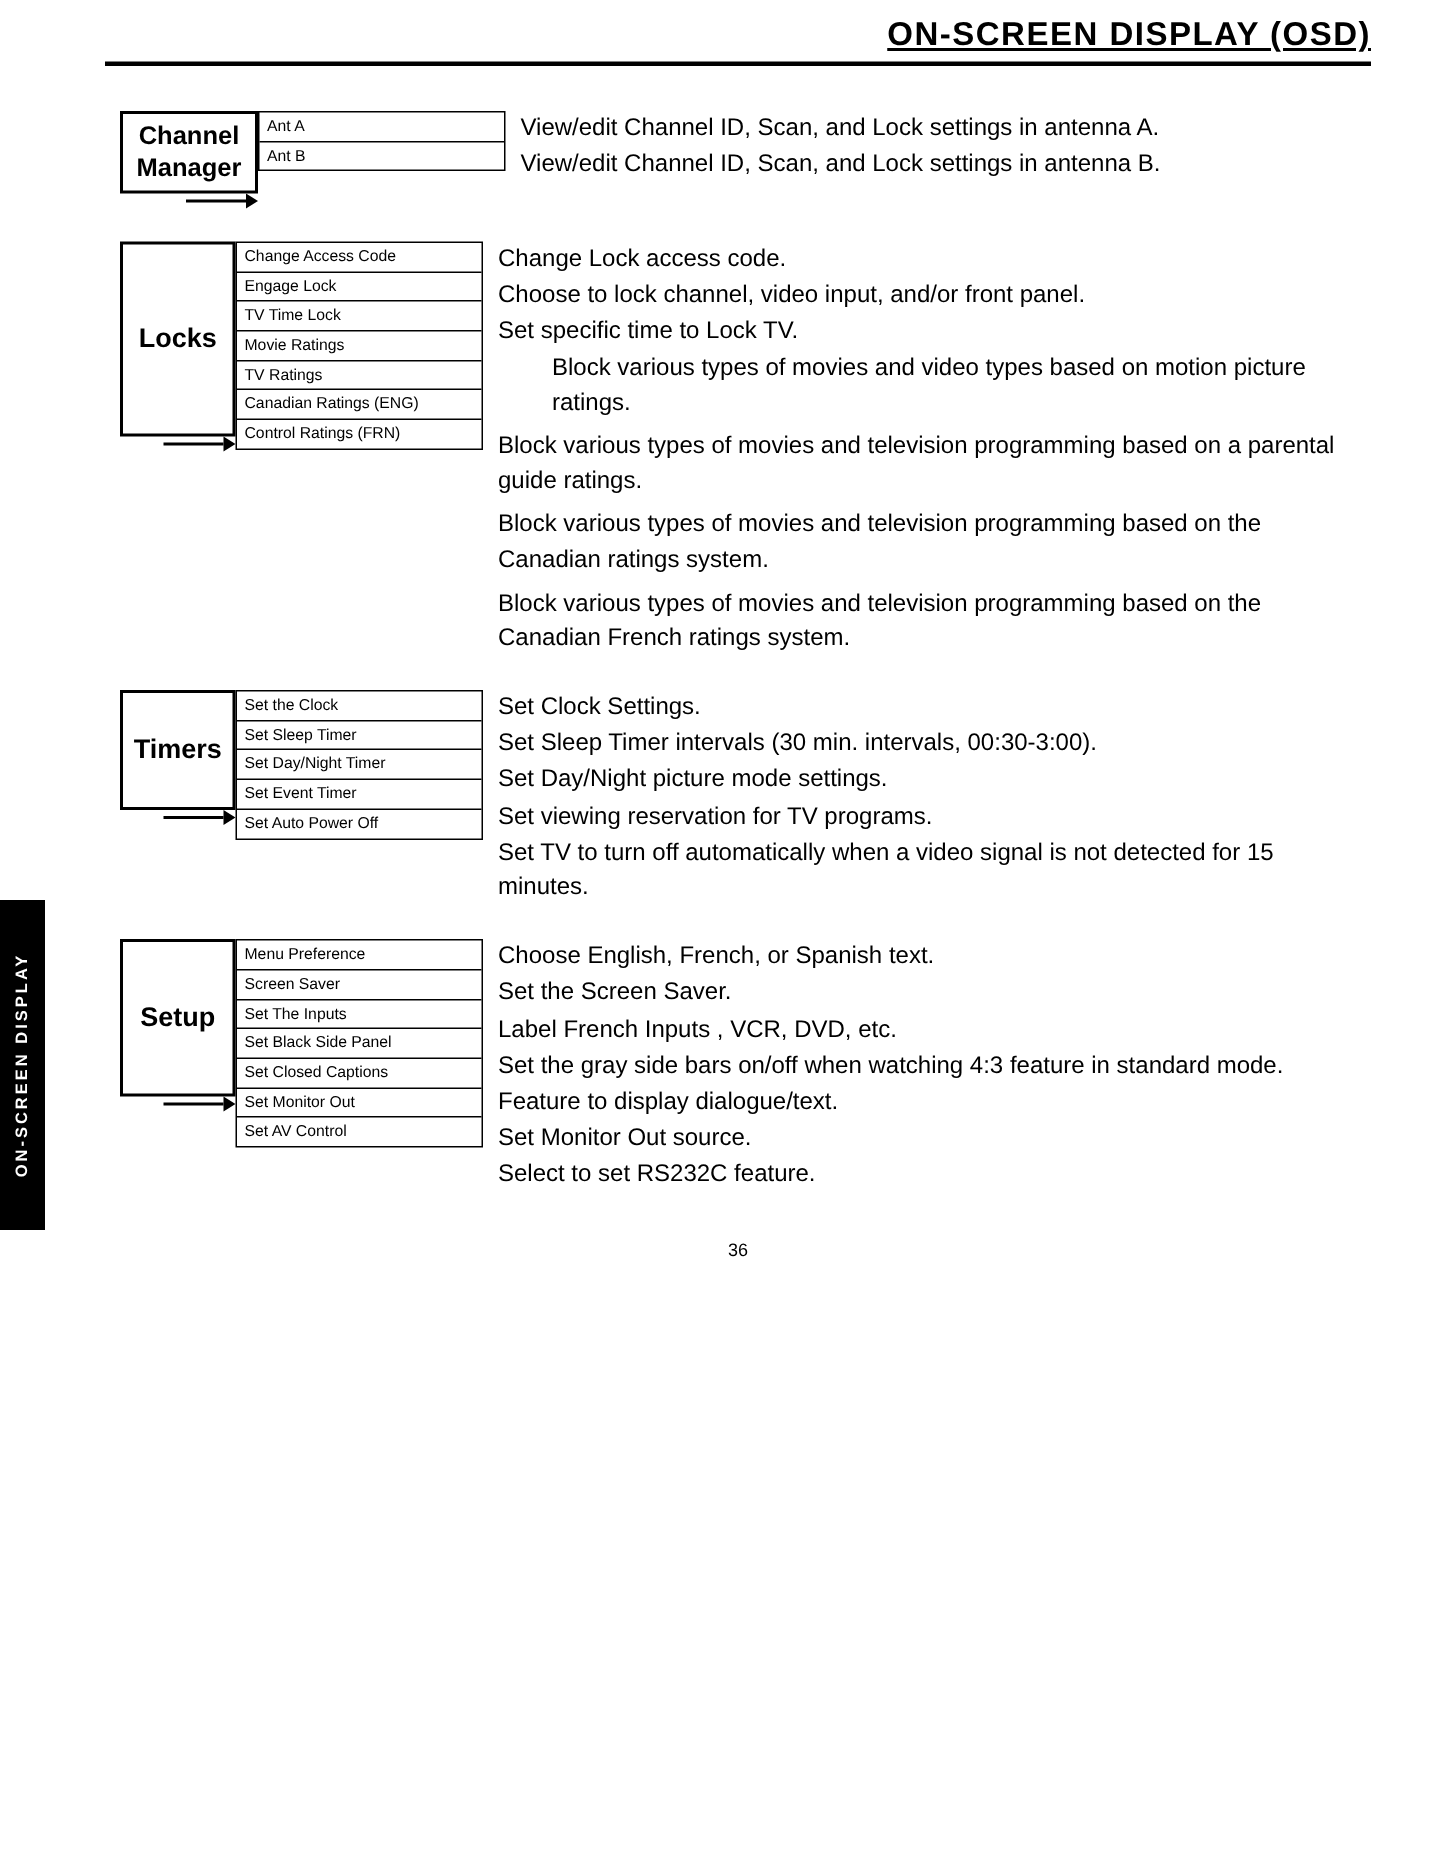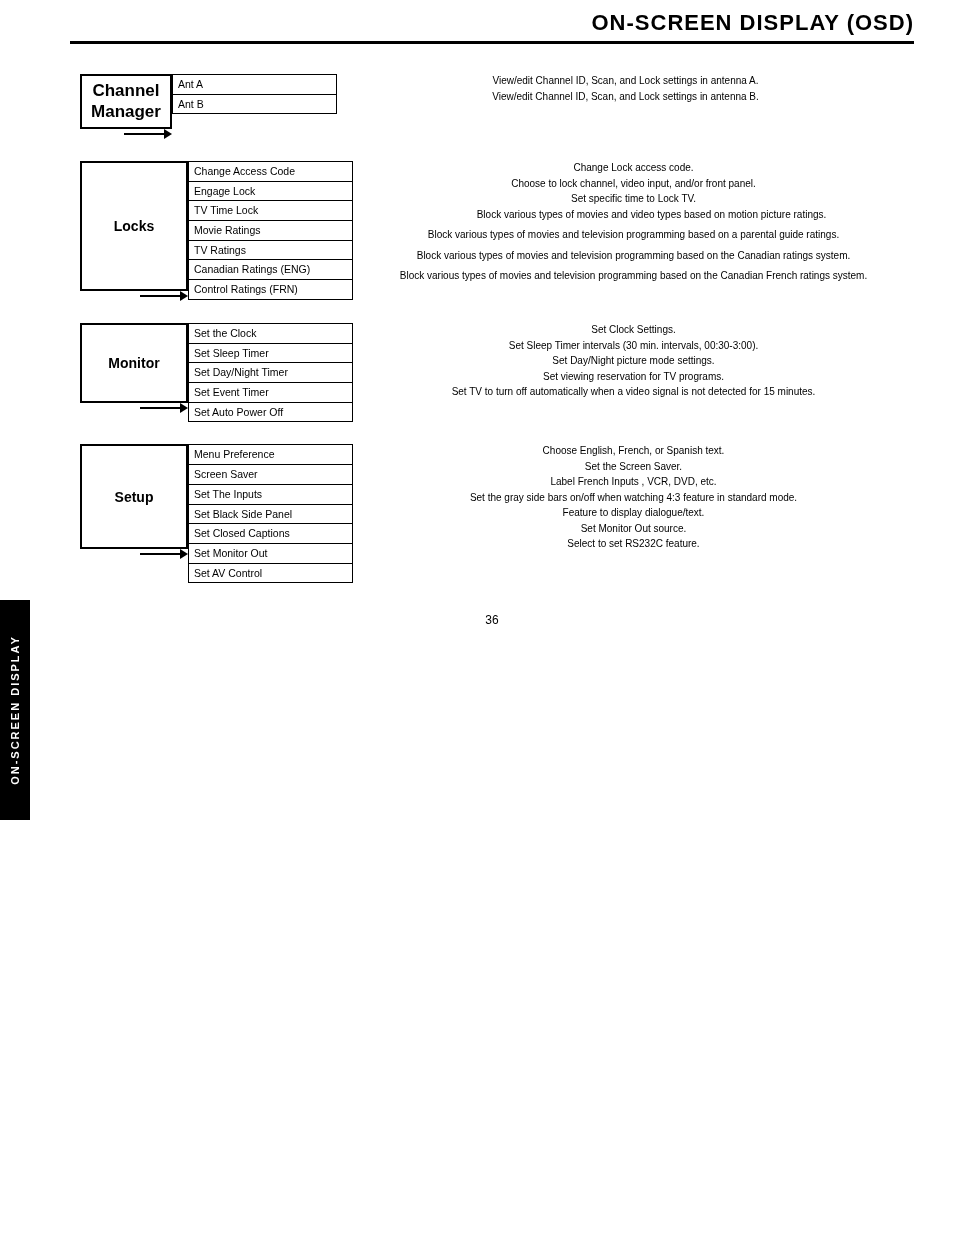--- a/index.html
+++ b/index.html
@@ -45,20 +45,21 @@
     .page-title-bar {
       border-bottom: 3px solid #000;
       padding: 10px 0 5px 0;
       text-align: right;
       margin-bottom: 30px;
     }
     .page-title {
       font-size: 22px;
       font-weight: bold;
       letter-spacing: 1px;
+      text-decoration: underline;
     }
 
     
     .diagram-area {
       padding: 0 10px;
     }
 
     
     .page-number {
       text-align: center;
@@ -83,26 +84,26 @@
 
     .right-col {
       display: flex;
       flex-direction: row;
       align-items: flex-start;
       flex: 1;
     }
 
     .menu-box {
       border: 2px solid #000;
-      width: 108px;
+      width: 77px;
       min-height: 44px;
       display: flex;
       align-items: center;
       justify-content: center;
-      font-size: 14px;
+      font-size: 18px;
       font-weight: bold;
       text-align: center;
       padding: 5px 3px;
       line-height: 1.2;
       flex-shrink: 0;
     }
 
     .connector {
       display: flex;
       align-items: center;
@@ -135,24 +136,23 @@
     }
     .menu-item-row:last-child {
       border-bottom: none;
     }
 
     .descriptions-area {
       padding-left: 10px;
       flex: 1;
     }
     .desc-row {
-      font-size: 10px;
+      font-size: 16px;
       line-height: 1.45;
       margin-bottom: 1px;
-      text-align: center;
     }
   </style>
 </head>
 <body>
 
 <div class="sidebar">
   <span class="sidebar-text">ON-SCREEN DISPLAY</span>
 </div>
 
 <div class="main-content">
@@ -208,21 +208,21 @@
           <div class="desc-row" style="margin-bottom:6px;padding-left:36px;">Block various types of movies and video types based on motion picture ratings.</div>
           <div class="desc-row" style="margin-bottom:6px;">Block various types of movies and television programming based on a parental guide ratings.</div>
           <div class="desc-row" style="margin-bottom:6px;">Block various types of movies and television programming based on the Canadian ratings system.</div>
           <div class="desc-row">Block various types of movies and television programming based on the Canadian French ratings system.</div>
         </div>
       </div>
     </div>
 
     <div class="section-wrapper">
       <div class="left-col">
-        <div class="menu-box" style="min-height:80px;">Monitor</div>
+        <div class="menu-box" style="min-height:80px;">Timers</div>
         <div class="connector">
           <div class="connector-line"></div>
           <div class="connector-arrow"></div>
         </div>
       </div>
       <div class="right-col">
         <div class="menu-items-table">
           <div class="menu-item-row">Set the Clock</div>
           <div class="menu-item-row">Set Sleep Timer</div>
           <div class="menu-item-row">Set Day/Night Timer</div>

